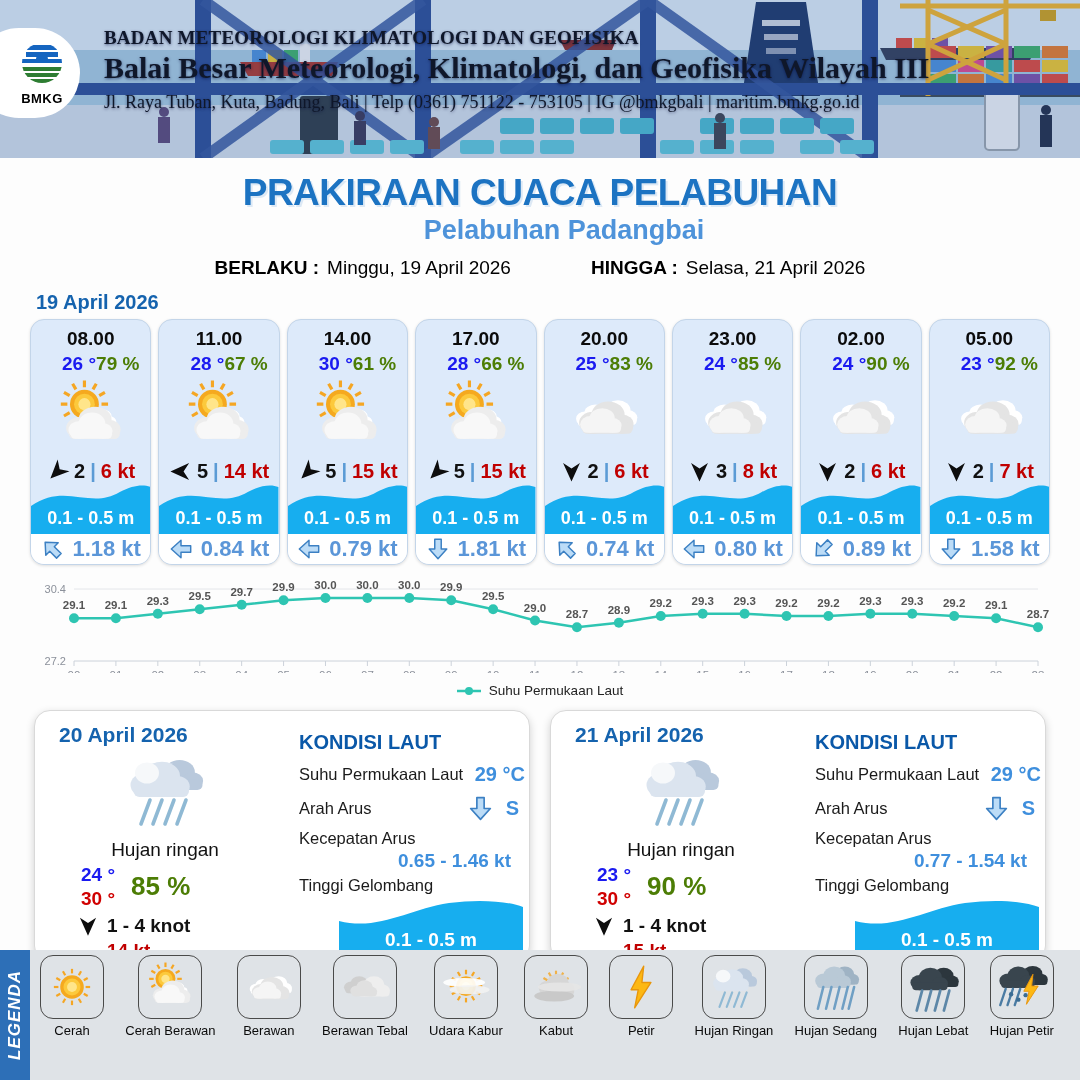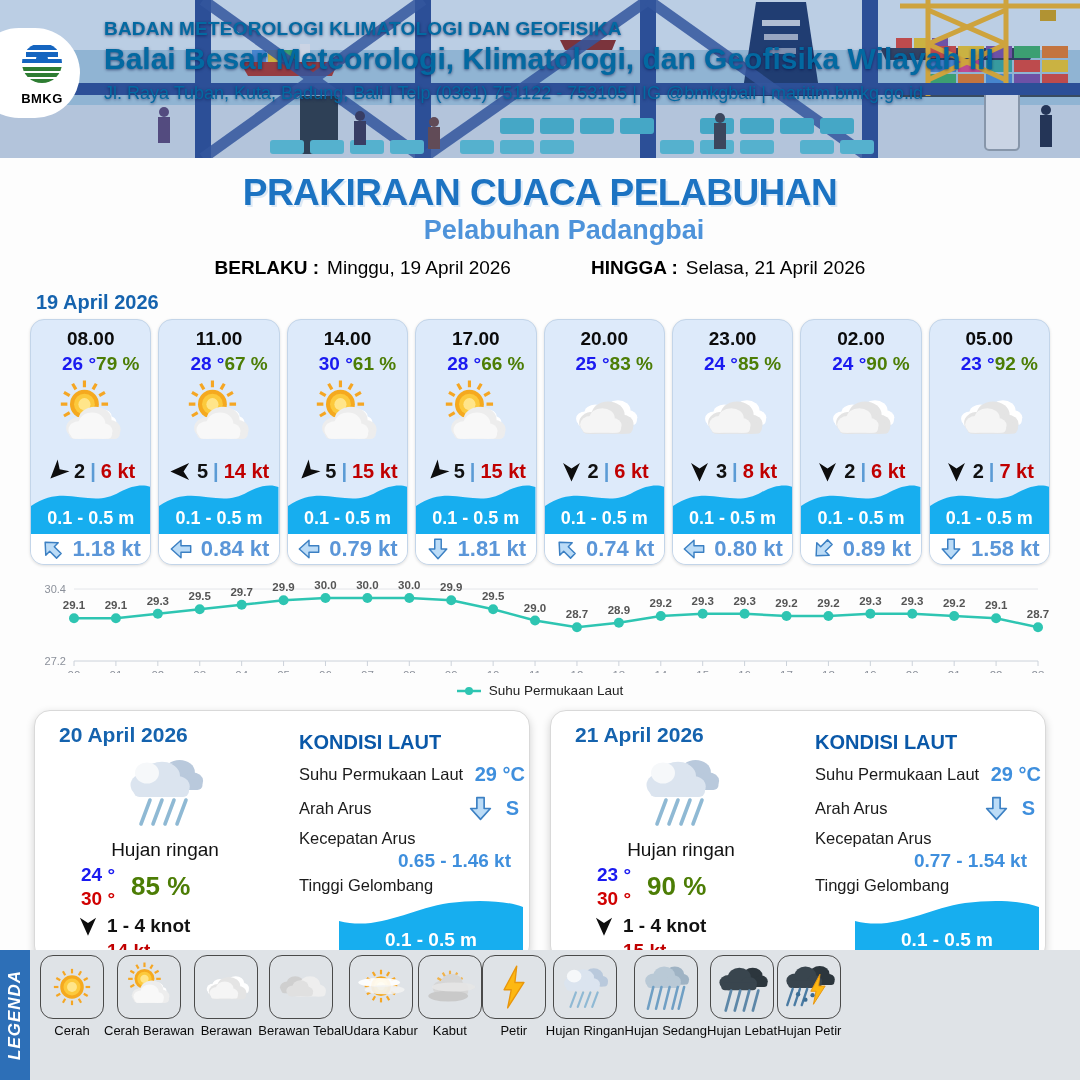--- a/index.html
+++ b/index.html
@@ -8,21 +8,21 @@
     width:1080px; height:1080px; position:relative; overflow:hidden;
     background:#fdfdfd; font-family:"Liberation Sans", sans-serif; color:#111;
   }
   
   .header { position:relative; height:158px; background:#bcd4e8; overflow:hidden; }
   .header svg.illu { position:absolute; inset:0; }
   .logo-pill { position:absolute; left:-26px; top:28px; width:106px; height:90px;
     background:#fff; border-radius:48px; display:flex; align-items:center; justify-content:flex-end; z-index:3; }
   .logo-inner { margin-right:14px; text-align:center; }
   .logo-bmkg-text { font-size:13px; font-weight:bold; letter-spacing:.5px; color:#000; margin-top:-2px; }
-  .header-text { position:absolute; left:104px; top:18px; z-index:2; color:#0369a1; }
+  .header-text { position:absolute; left:104px; top:27px; z-index:2; color:#0f172a;font-family:Liberation Serif, serif; }
   .agency  { font-size:19px; font-weight:bold; letter-spacing:.2px; text-shadow:0 1px 3px rgba(0,10,60,.55); }
   .office  { font-size:30px; font-weight:bold; margin-top:2px; text-shadow:0 1px 3px rgba(0,10,60,.55); }
   .address { font-size:18px; margin-top:7px; text-shadow:0 1px 3px rgba(0,10,60,.55); }
   
   .main-title { text-align:center; margin-top:14px; font-size:37px; font-weight:bold; letter-spacing:-.5px;
     color:#1c73c2; text-shadow:2px 2px 0 #dde9f5; }
   .sub-title  { text-align:center; font-size:27px; font-weight:bold; color:#4e93da; margin-top:1px;padding-left:48px; }
   .validity { display:flex; justify-content:center; gap:80px; margin-top:11px; font-size:19px; color:#000; }
   .validity b { margin-right:8px; }
   
@@ -71,21 +71,21 @@
   .kwave { position:relative; width:184px; height:60px; margin-right:2px; }
   .kwave svg { position:absolute; inset:0; }
   .kwavetext { position:absolute; left:0; right:0; bottom:6px; text-align:center; color:#fff; font-weight:bold; font-size:19px; }
   
   .legend-bar { position:absolute; left:0; right:0; bottom:0; height:130px; background:#dfe3e7; }
   .legenda-side { position:absolute; left:0; top:0; bottom:0; width:30px; background:#2d6fb7; color:#fff;
     display:flex; align-items:center; justify-content:center; font-weight:bold; font-style:italic;
     font-size:17px; letter-spacing:1px; writing-mode:vertical-rl; transform:rotate(180deg); }
   .legend-note { margin-left:30px; height:34px; background:#1e3c78; color:#fff; font-style:italic;
     font-size:15.5px; display:flex; align-items:center; padding-left:14px; }
-  .legend-items { display:flex; padding:5px 14px 0 40px; }
+  .legend-items { display:flex; justify-content:space-between; padding:5px 26px 0 40px; }
   .legend-item { display:flex; flex-direction:column; align-items:center; }
   .libox { width:64px; height:64px; border:1.6px solid #4a4a4a; border-radius:13px;
     display:flex; align-items:center; justify-content:center; }
   .lilabel { font-size:13px; color:#0b0b0b; margin-top:4px; white-space:nowrap; }
 </style>
 </head>
 <body>
 
 <div class="header">
   <svg class="illu" width="1080" height="158" viewBox="0 0 1080 158">

